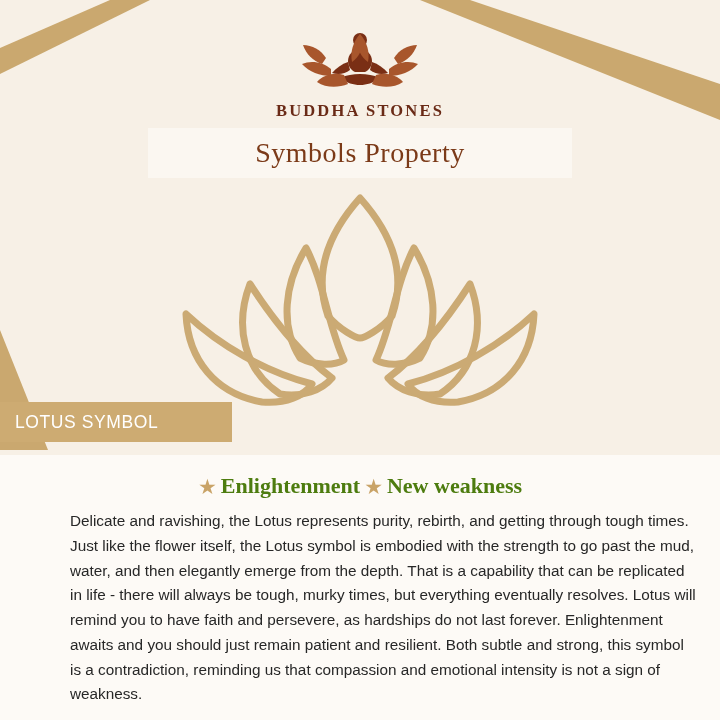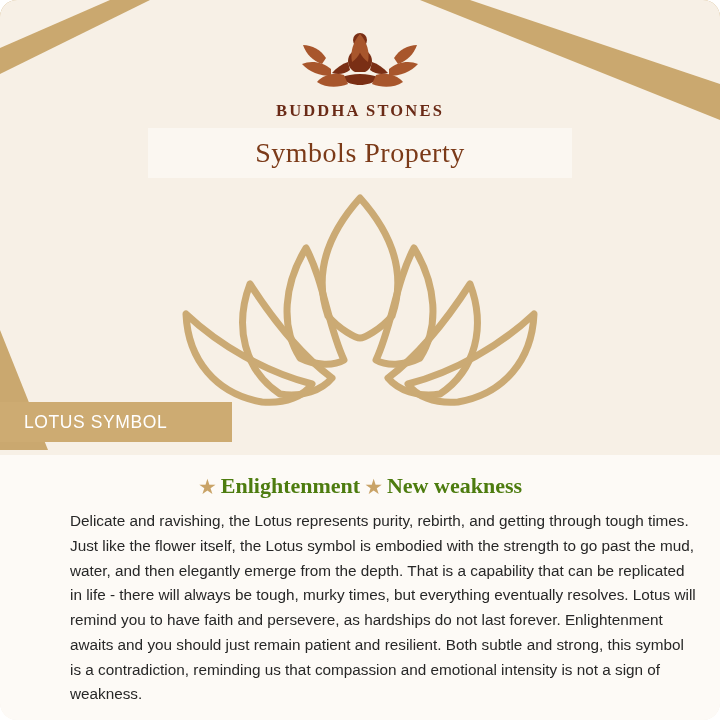--- a/index.html
+++ b/index.html
@@ -13,21 +13,20 @@
     background: #ffffff;
     overflow: hidden;
   }
 
   #page {
     position: relative;
     width: 720px;
     height: 720px;
     background: #f7f0e6;
     overflow: hidden;
-    border-radius: 17px;
   }
 
   
   .corner {
     position: absolute;
     background: #cdab72;
   }
   .corner-tl {
     top: 0;
     left: 0;
@@ -126,21 +125,21 @@
     position: absolute;
     top: 402px;
     left: 0;
     width: 232px;
     height: 40px;
     background: #cdab72;
     display: flex;
     align-items: center;
   }
   .label-banner .label-text {
-    padding-left: 24px;
+    padding-left: 15px;
     font-size: 17.5px;
     color: #ffffff;
     letter-spacing: 0.6px;
   }
 
   
   .body-panel {
     position: absolute;
     top: 455px;
     left: 0;

